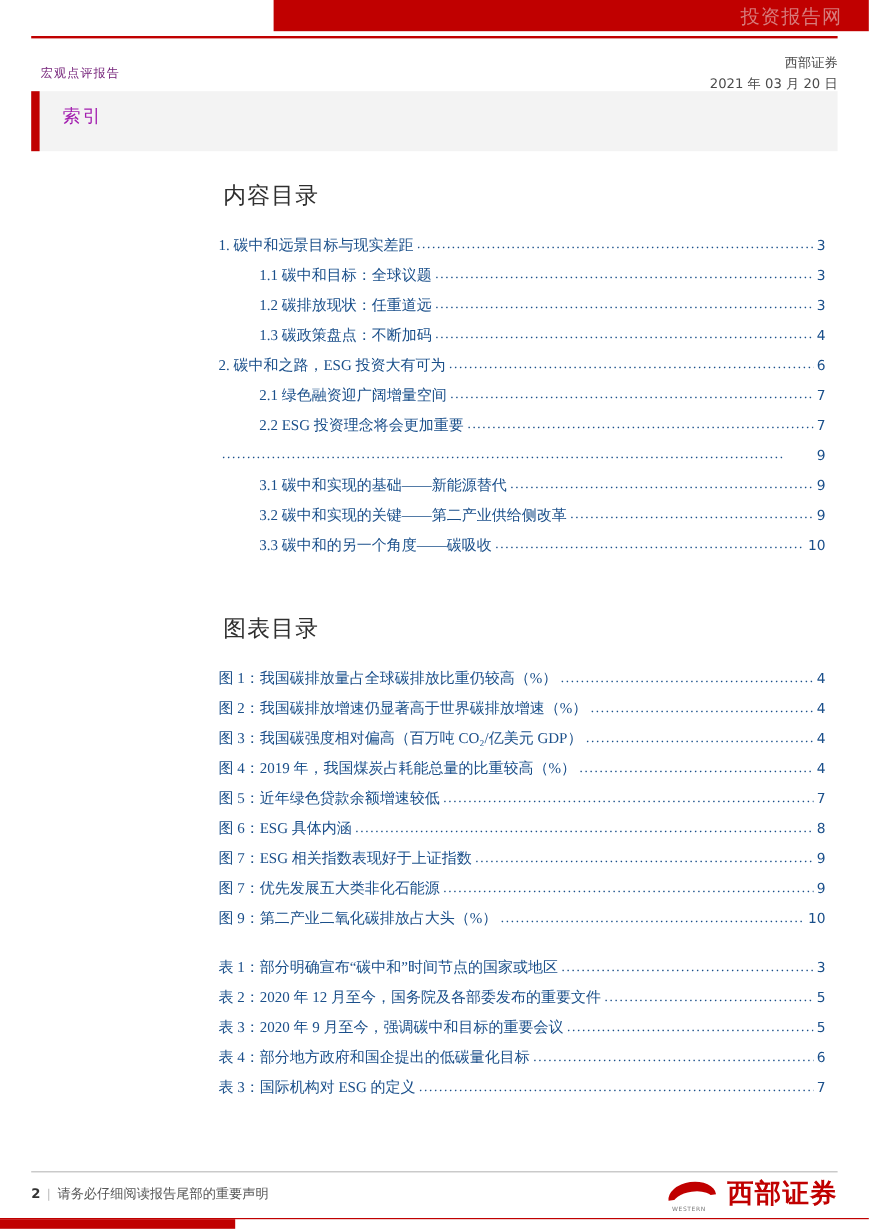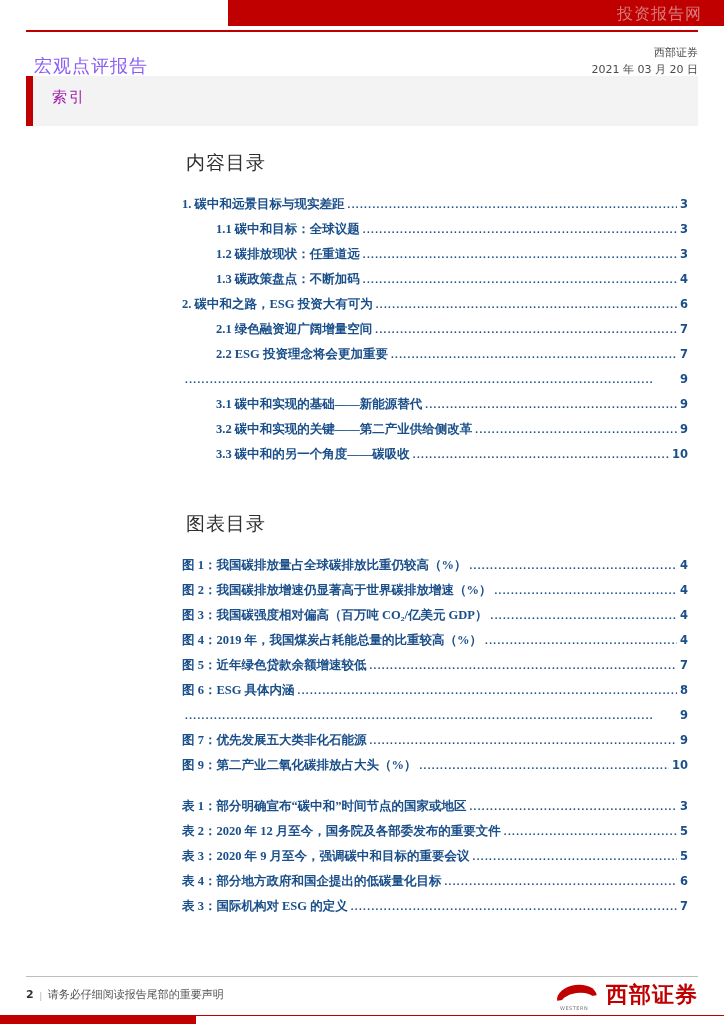--- a/index.html
+++ b/index.html
@@ -48,22 +48,22 @@
     width: 672px;
     height: 1.5px;
     background: #c00000;
   }
 
   
   .hdr-left {
     position: absolute;
     top: 54px;
     left: 34px;
-    font-size: 18px;
-    color: #8b5cf6;
+    font-size: 10px;
+    color: #701a75;
     letter-spacing: 1px;
   }
   .hdr-right {
     position: absolute;
     top: 44px;
     right: 26px;
     text-align: right;
     font-size: 11px;
     color: #4a4a4a;
     line-height: 17px;
@@ -119,21 +119,20 @@
     margin: 0;
     padding: 0;
   }
   li.toc-row {
     display: flex;
     align-items: center;
     font-size: 12.5px;
     color: #1a4f8a;
     line-height: 25px;
     white-space: nowrap;
-    font-weight: bold;
   }
   li.toc-row .lbl {
     flex: 0 0 auto;
   }
   li.toc-row .dots {
     flex: 1 1 auto;
     overflow: hidden;
     margin: 0 3px;
     color: #1a4f8a;
     font-size: 11px;
@@ -356,20 +355,21 @@
       <span class="lbl">图 5：近年绿色贷款余额增速较低</span>
       <span class="dots">.................................................................................................................</span>
       <span class="pg">7</span>
     </li>
     <li class="toc-row">
       <span class="lbl">图 6：ESG 具体内涵</span>
       <span class="dots">.................................................................................................................</span>
       <span class="pg">8</span>
     </li>
     <li class="toc-row">
+      <span class="lbl">图 7：ESG 相关指数表现好于上证指数</span>
       <span class="dots">.................................................................................................................</span>
       <span class="pg">9</span>
     </li>
     <li class="toc-row">
       <span class="lbl">图 7：优先发展五大类非化石能源</span>
       <span class="dots">.................................................................................................................</span>
       <span class="pg">9</span>
     </li>
     <li class="toc-row">
       <span class="lbl">图 9：第二产业二氧化碳排放占大头（%）</span>

